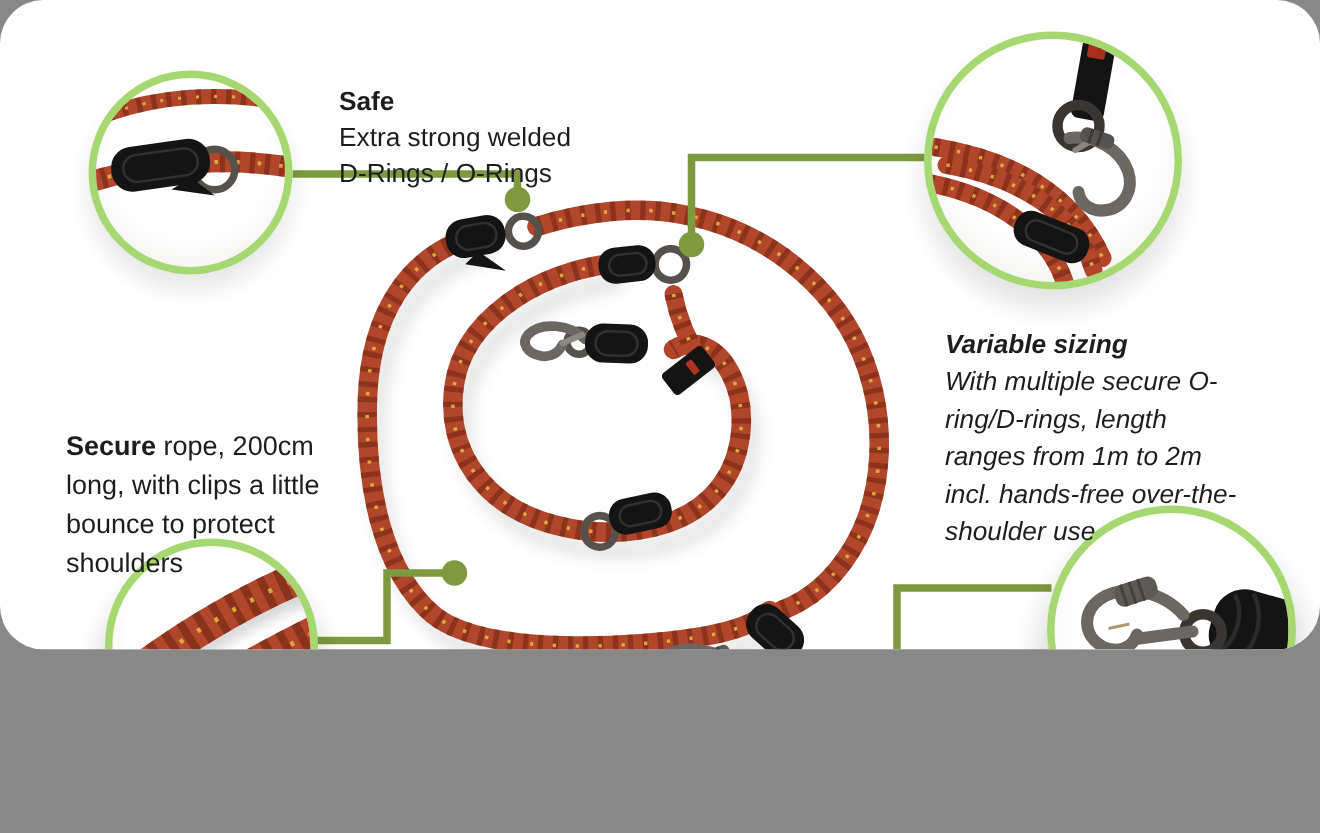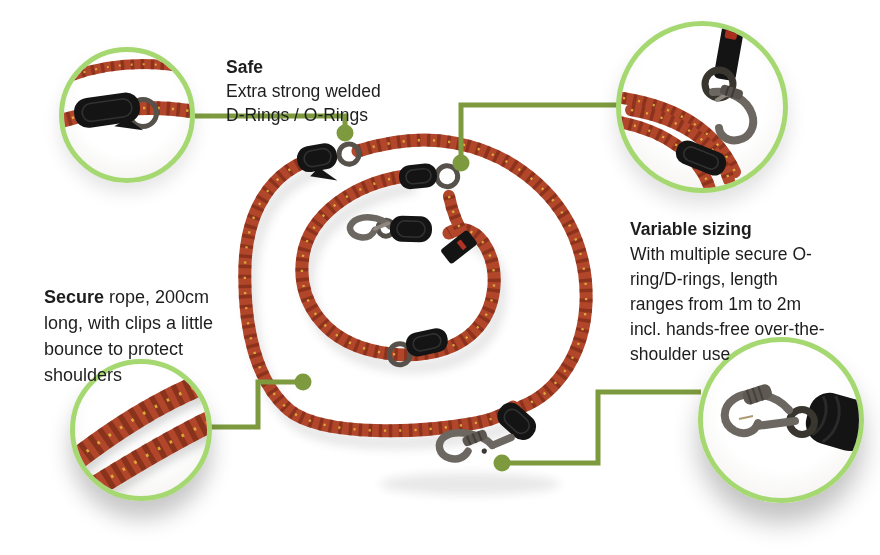--- a/index.html
+++ b/index.html
@@ -8,22 +8,22 @@
     --text-color:#1d1d1d;
     --rope-red:#b2462a;
     --rope-fleck:#e2b33c;
     --metal-gray:#6c6761;
     --fitting-black:#141414;
     --bg:#ffffff;
   }
   html,body{margin:0;padding:0;}
   body{background:#888;font-family:"Liberation Sans",sans-serif;}
   .canvas{
-    position:relative;width:880px;height:555px;background:var(--bg);
-    overflow:hidden;margin:0 auto;
+    position:relative;width:880px;height:433px;background:var(--bg);
+    overflow:hidden;margin:0 auto;border-radius:29px;
   }
   .layer{position:absolute;left:0;top:0;width:880px;height:555px;}
   .product-svg{z-index:1;}
   .connector-svg{z-index:2;}
 
   
   .rope-base{fill:none;stroke:var(--rope-red);stroke-width:13;stroke-linecap:round;}
   .rope-dark{fill:none;stroke:#5f1d0e;stroke-width:13;stroke-dasharray:3.5 6.5;opacity:.45;}
   .rope-fleck{fill:none;stroke:var(--rope-fleck);stroke-width:2.4;stroke-dasharray:2.2 13;opacity:.9;}
   .rope-shadow{fill:none;stroke:#3a3a3a;stroke-width:13;stroke-linecap:round;}
@@ -64,21 +64,21 @@
   .circle.br{left:698px;top:337px;width:156px;height:156px;box-shadow:0 20px 26px rgba(0,0,0,.24);}
 
   
   .callout{
     position:absolute;color:var(--text-color);z-index:4;
     font-size:17.5px;line-height:24px;white-space:pre-line;
   }
   .callout strong{font-weight:700;}
   .callout.block-title strong{display:block;}
   .callout.safe{left:226px;top:31px;width:190px;}
-  .callout.variable{left:630px;top:192px;width:205px;line-height:25px;}
+  .callout.variable{left:630px;top:192px;width:205px;line-height:25px;font-style:italic;}
   .callout.strong-txt{left:44px;top:258px;width:185px;font-size:18px;line-height:26px;}
   .callout.secure{left:551px;top:466px;width:200px;line-height:25px;}
 </style>
 </head>
 <body>
 
 <div class="canvas">
 
   <svg class="layer product-svg" viewBox="0 0 880 555" aria-label="coiled-red-rope-dog-leash-with-karabiners">
     <defs>

